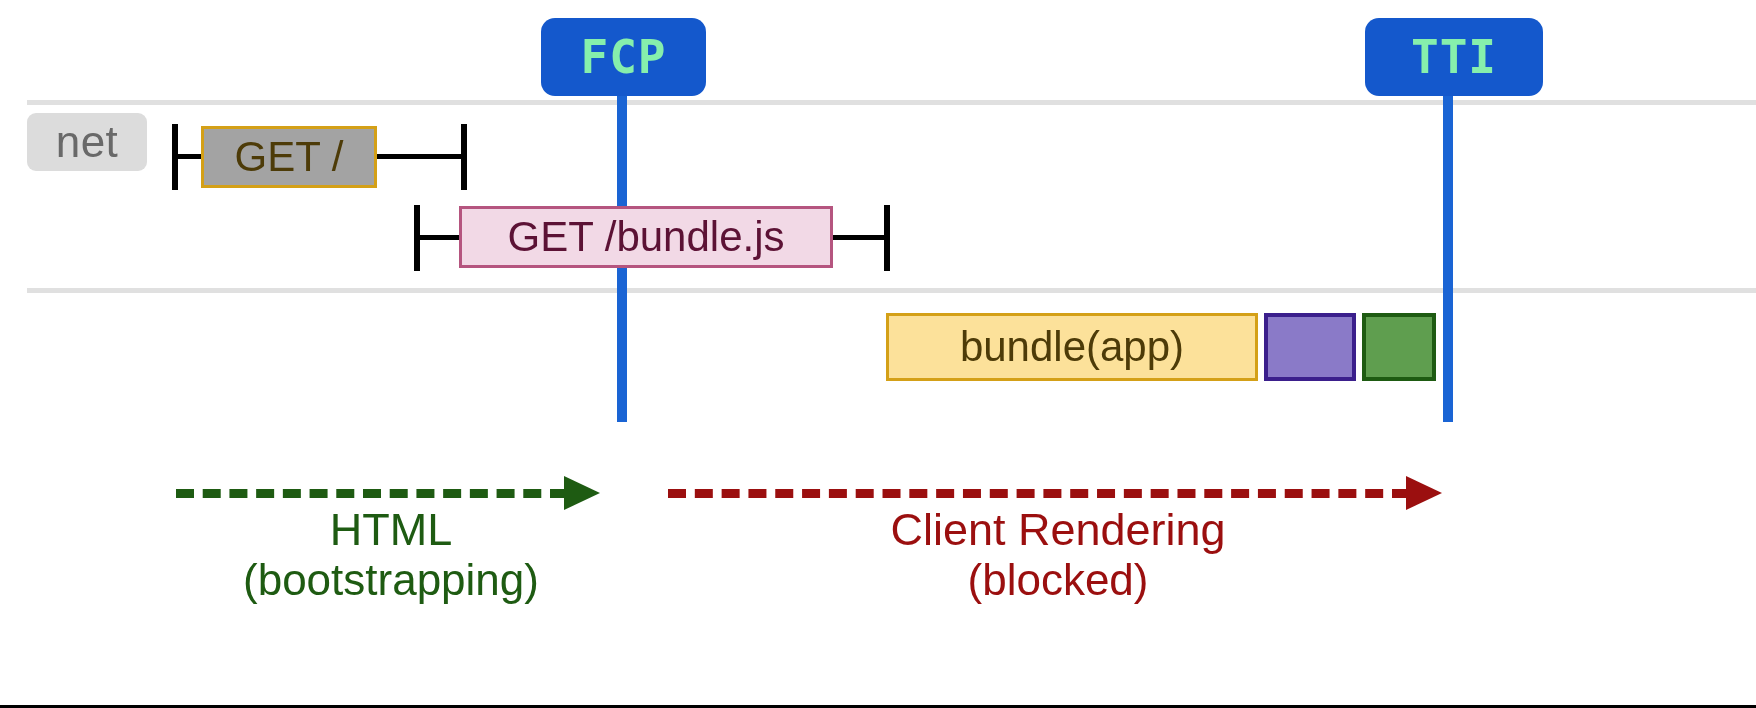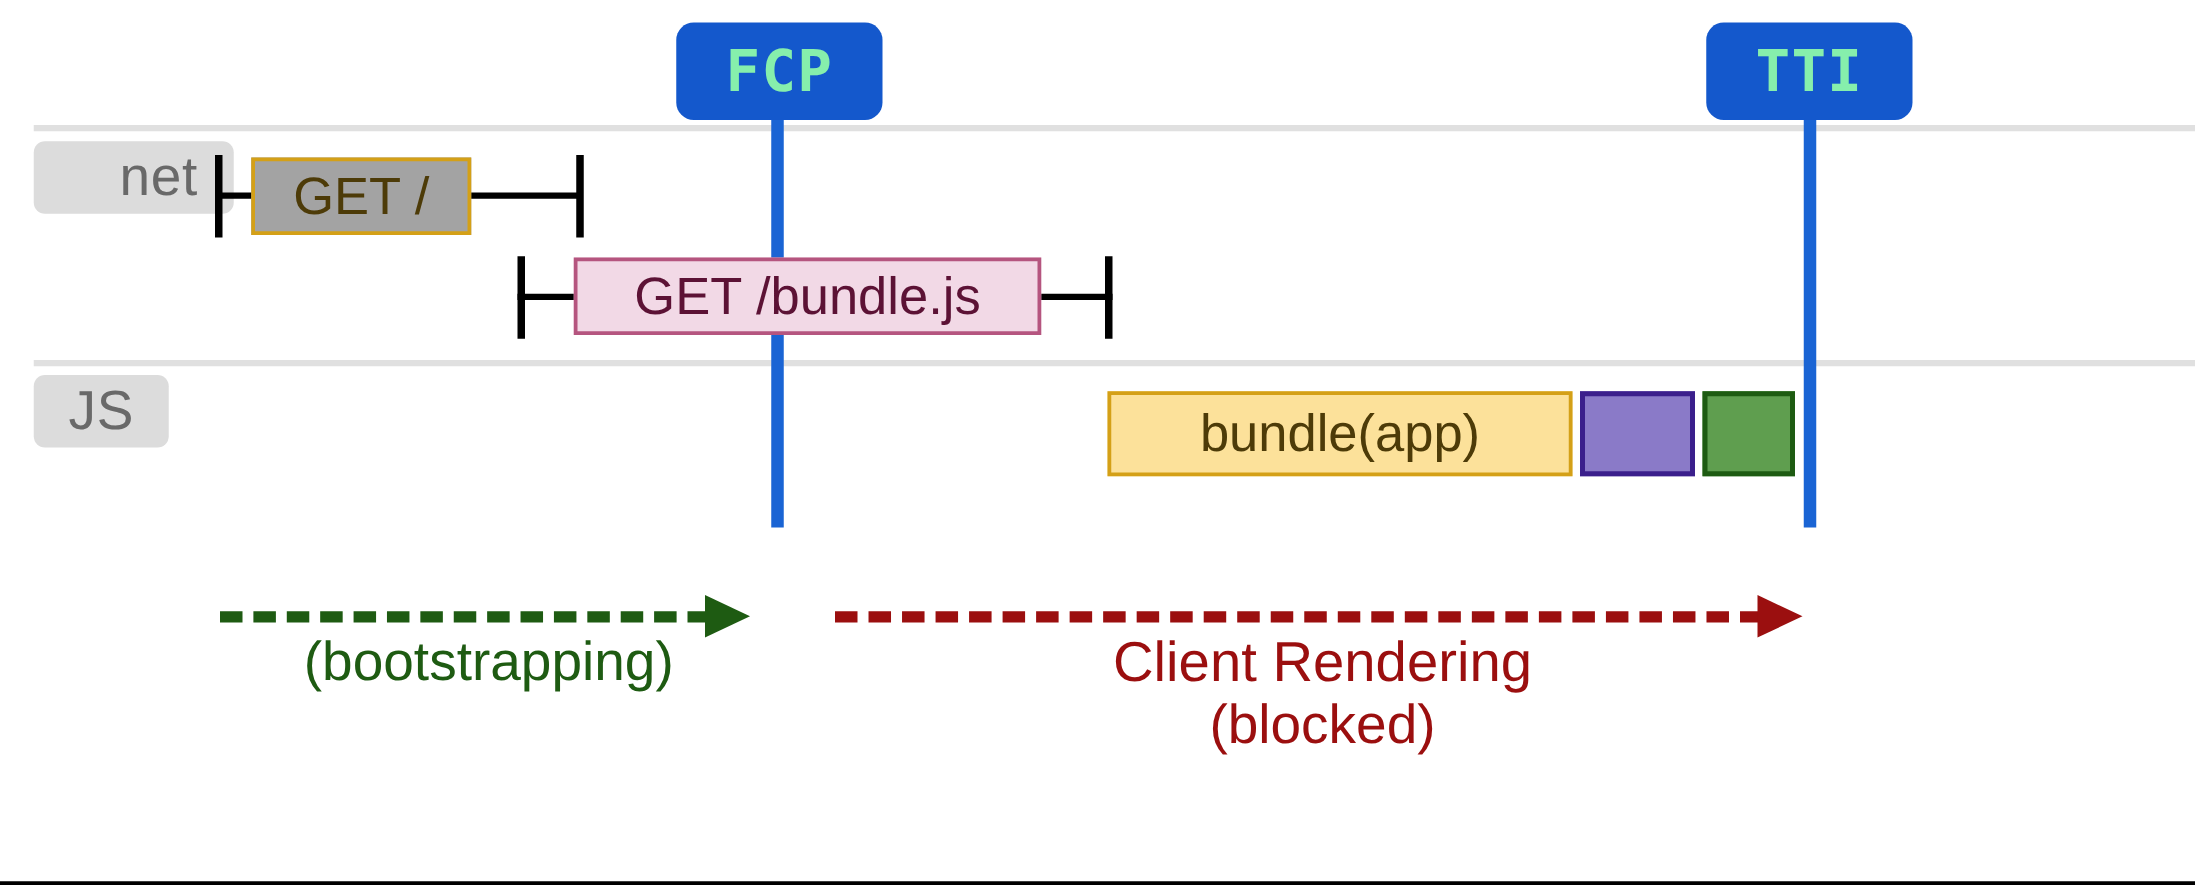--- a/index.html
+++ b/index.html
@@ -147,35 +147,32 @@
   }
 </style>
 </head>
 <body>
 
 <div id="stage">
 
   <div class="lane-rule" style="top:100px;"></div>
   <div class="lane-rule" style="top:288px;"></div>
 
-  <div class="lane-label" style="left:27px; top:113px; width:120px; height:58px;padding-left:40px;">
+  <div class="lane-label" style="left:27px; top:113px; width:120px; height:58px;">
     <span>net</span>
   </div>
 
-  <div class="lane-label" style="left:27px; top:300px; width:108px; height:58px;">
-    <span>JS</span>
-  </div>
 
   <div class="marker-line" style="left:617px; top:92px; height:330px;"></div>
   <div class="marker-badge" style="left:541px; top:18px; width:165px; height:78px;">
     <span>FCP</span>
   </div>
 
   <div class="marker-line" style="left:1443px; top:92px; height:330px;"></div>
-  <div class="marker-badge" style="left:1365px; top:18px; width:165px; height:78px;">
+  <div class="marker-badge" style="left:1365px; top:18px; width:178px; height:78px;">
     <span>TTI</span>
   </div>
 
   <div class="whisker-cap" style="left:172px; top:124px; height:66px;"></div>
   <div class="whisker-stem" style="left:172px; top:154px; width:60px;"></div>
   <div class="whisker-stem" style="left:370px; top:154px; width:96px;"></div>
   <div class="whisker-cap" style="left:461px; top:124px; height:66px;"></div>
   <div class="task-box get-root" style="left:201px; top:126px; width:176px; height:62px;">
     <span>GET /</span>
   </div>
@@ -198,20 +195,21 @@
 
   <div class="task-box green-task" style="left:1362px; top:313px; width:74px; height:68px;">
     <span></span>
   </div>
 
   <div class="phase-arrow" style="left:176px; top:489px; width:430px;">
     <div class="dash" style="width:392px; border-color:#1e5b12;"></div>
     <div class="head" style="left:388px; border-left:36px solid #1e5b12;"></div>
   </div>
   <div class="phase-caption" style="left:176px; top:505px; width:430px; color:#1e5b12;">
+    <span class="main">HTML</span>
     <span class="sub">(bootstrapping)</span>
   </div>
 
   <div class="phase-arrow" style="left:668px; top:489px; width:780px;">
     <div class="dash" style="width:742px; border-color:#9b0f0f;"></div>
     <div class="head" style="left:738px; border-left:36px solid #9b0f0f;"></div>
   </div>
   <div class="phase-caption" style="left:668px; top:505px; width:780px; color:#9b0f0f;">
     <span class="main">Client Rendering</span>
     <span class="sub">(blocked)</span>

